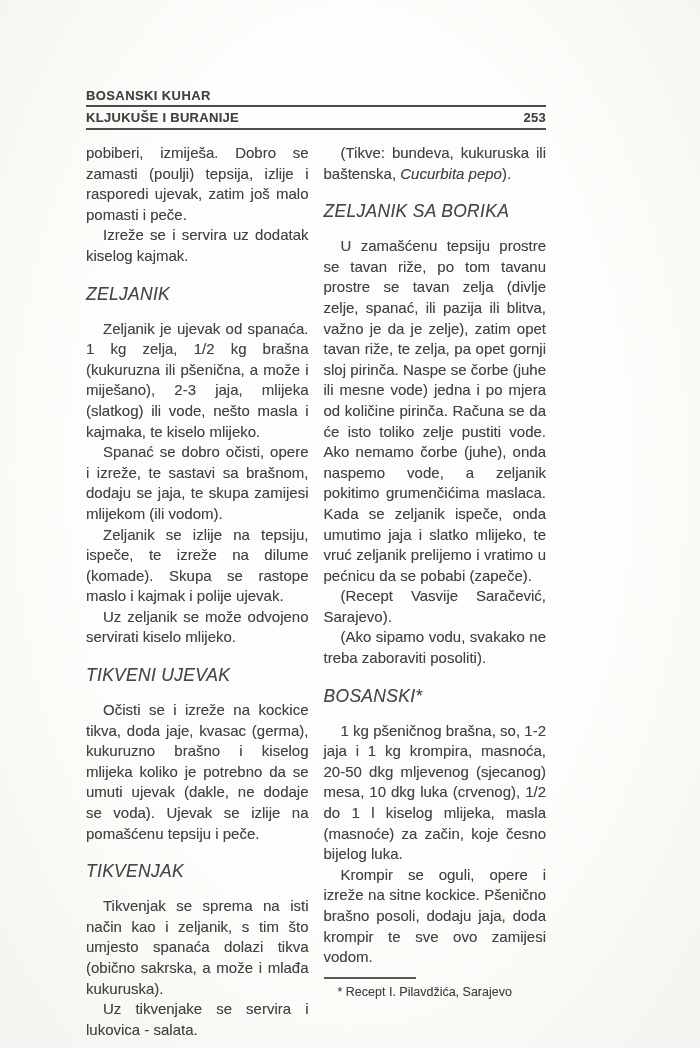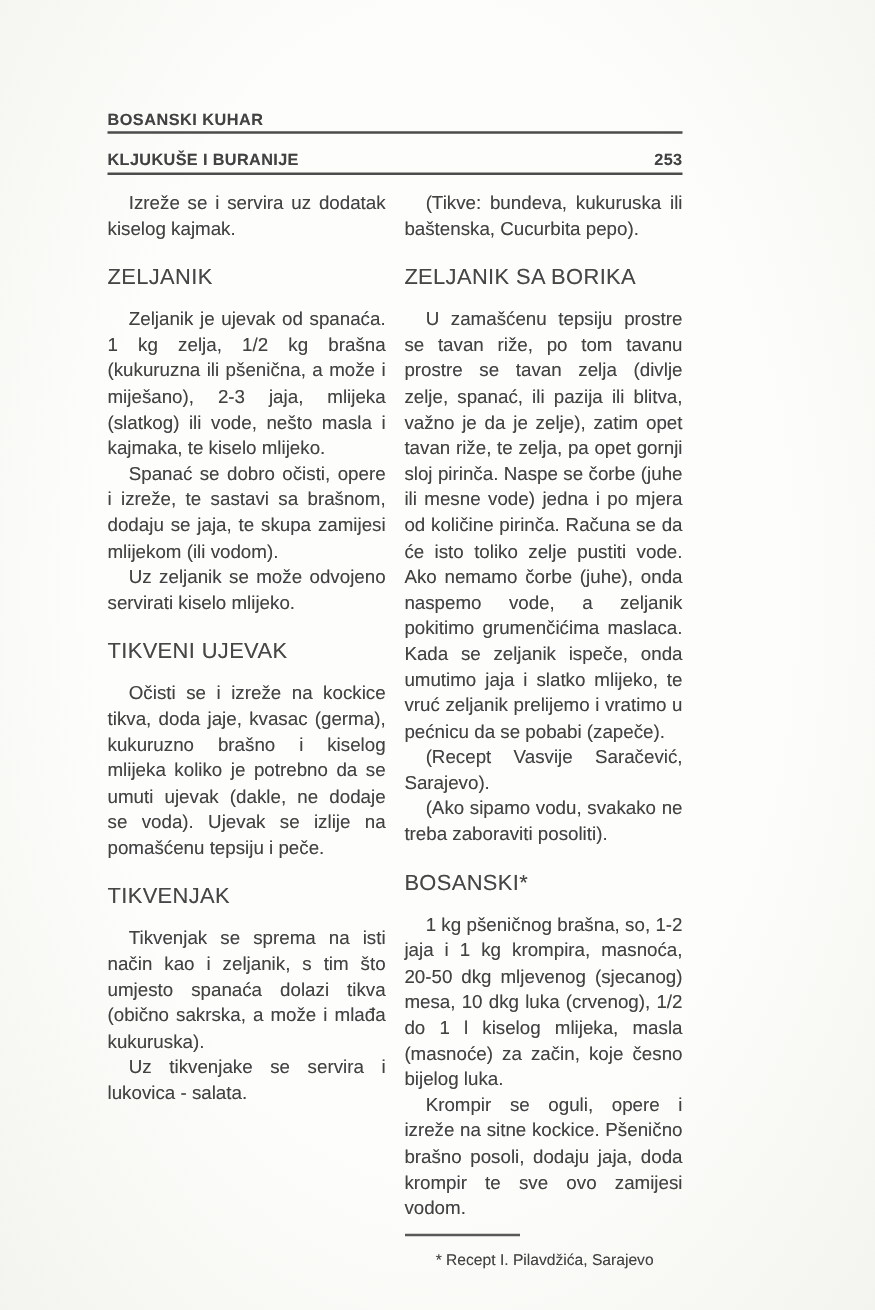--- a/index.html
+++ b/index.html
@@ -18,57 +18,59 @@
     text-shadow: 0 0 0.5px rgba(70,70,70,0.4);
   }
   .book-title {
     font-size: 13px; font-weight: bold; letter-spacing: 0.4px;
     padding-bottom: 2px;
     border-bottom: 2px solid #4c4c4c;
   }
   .chapter-row {
     display: flex; justify-content: space-between; align-items: baseline;
     font-size: 13px; font-weight: bold; letter-spacing: 0.3px;
-    padding: 13px 0 3px;
+    padding: 3px 0 3px;
     border-bottom: 2px solid #4c4c4c;
   }
   .columns { display: flex; gap: 15px; margin-top: 13px; }
   .col { width: 270px; font-size: 15px; line-height: 20.6px; text-align: justify; }
   .bp { margin: 0; text-indent: 17px; }
   .bp.flush { text-indent: 0; }
   .sec {
     font-size: 17.5px; font-weight: normal; letter-spacing: 0.3px;
-    line-height: 22px; margin: 16px 0 14px; color: #464646; text-align: left;
+    line-height: 22px; margin: 16px 0 14px; color: #464646; text-align: left; font-style: italic;
   }
-  .latin { }
+  .latin { font-style: italic; }
   .footnote-block { margin-top: 9px; }
   .fn-rule { width: 92px; border-top: 2px solid #585858; margin: 0 0 5px 0; }
-  .fn-text { font-size: 12.5px; line-height: 16px; margin: 11px; text-indent: 14px; text-align: left; }
+  .fn-text { font-size: 12.5px; line-height: 16px; margin: 0; text-indent: 14px; text-align: left; }
 </style>
 </head>
 <body>
 
 <div class="page">
 
   <header>
     <div class="book-title">BOSANSKI KUHAR</div>
     <div class="chapter-row">
       <span>KLJUKUŠE I BURANIJE</span>
       <span>253</span>
     </div>
   </header>
 
   <div class="columns">
 
     <div class="col">
+      <p class="bp flush">pobiberi, izmiješa. Dobro se zamasti (poulji) tepsija, izlije i rasporedi ujevak, zatim još malo pomasti i peče.</p>
       <p class="bp">Izreže se i servira uz dodatak kiselog kajmak.</p>
 
       <h2 class="sec">ZELJANIK</h2>
       <p class="bp">Zeljanik je ujevak od spanaća. 1 kg zelja, 1/2 kg brašna (kukuruzna ili pšenična, a može i miješano), 2-3 jaja, mlijeka (slatkog) ili vode, nešto masla i kajmaka, te kiselo mlijeko.</p>
       <p class="bp">Spanać se dobro očisti, opere i izreže, te sastavi sa brašnom, dodaju se jaja, te skupa zamijesi mlijekom (ili vodom).</p>
+      <p class="bp">Zeljanik se izlije na tepsiju, ispeče, te izreže na dilume (komade). Skupa se rastope maslo i kajmak i polije ujevak.</p>
       <p class="bp">Uz zeljanik se može odvojeno servirati kiselo mlijeko.</p>
 
       <h2 class="sec">TIKVENI UJEVAK</h2>
       <p class="bp">Očisti se i izreže na kockice tikva, doda jaje, kvasac (germa), kukuruzno brašno i kiselog mlijeka koliko je potrebno da se umuti ujevak (dakle, ne dodaje se voda). Ujevak se izlije na pomašćenu tepsiju i peče.</p>
 
       <h2 class="sec">TIKVENJAK</h2>
       <p class="bp">Tikvenjak se sprema na isti način kao i zeljanik, s tim što umjesto spanaća dolazi tikva (obično sakrska, a može i mlađa kukuruska).</p>
       <p class="bp">Uz tikvenjake se servira i lukovica - salata.</p>
     </div>
 

